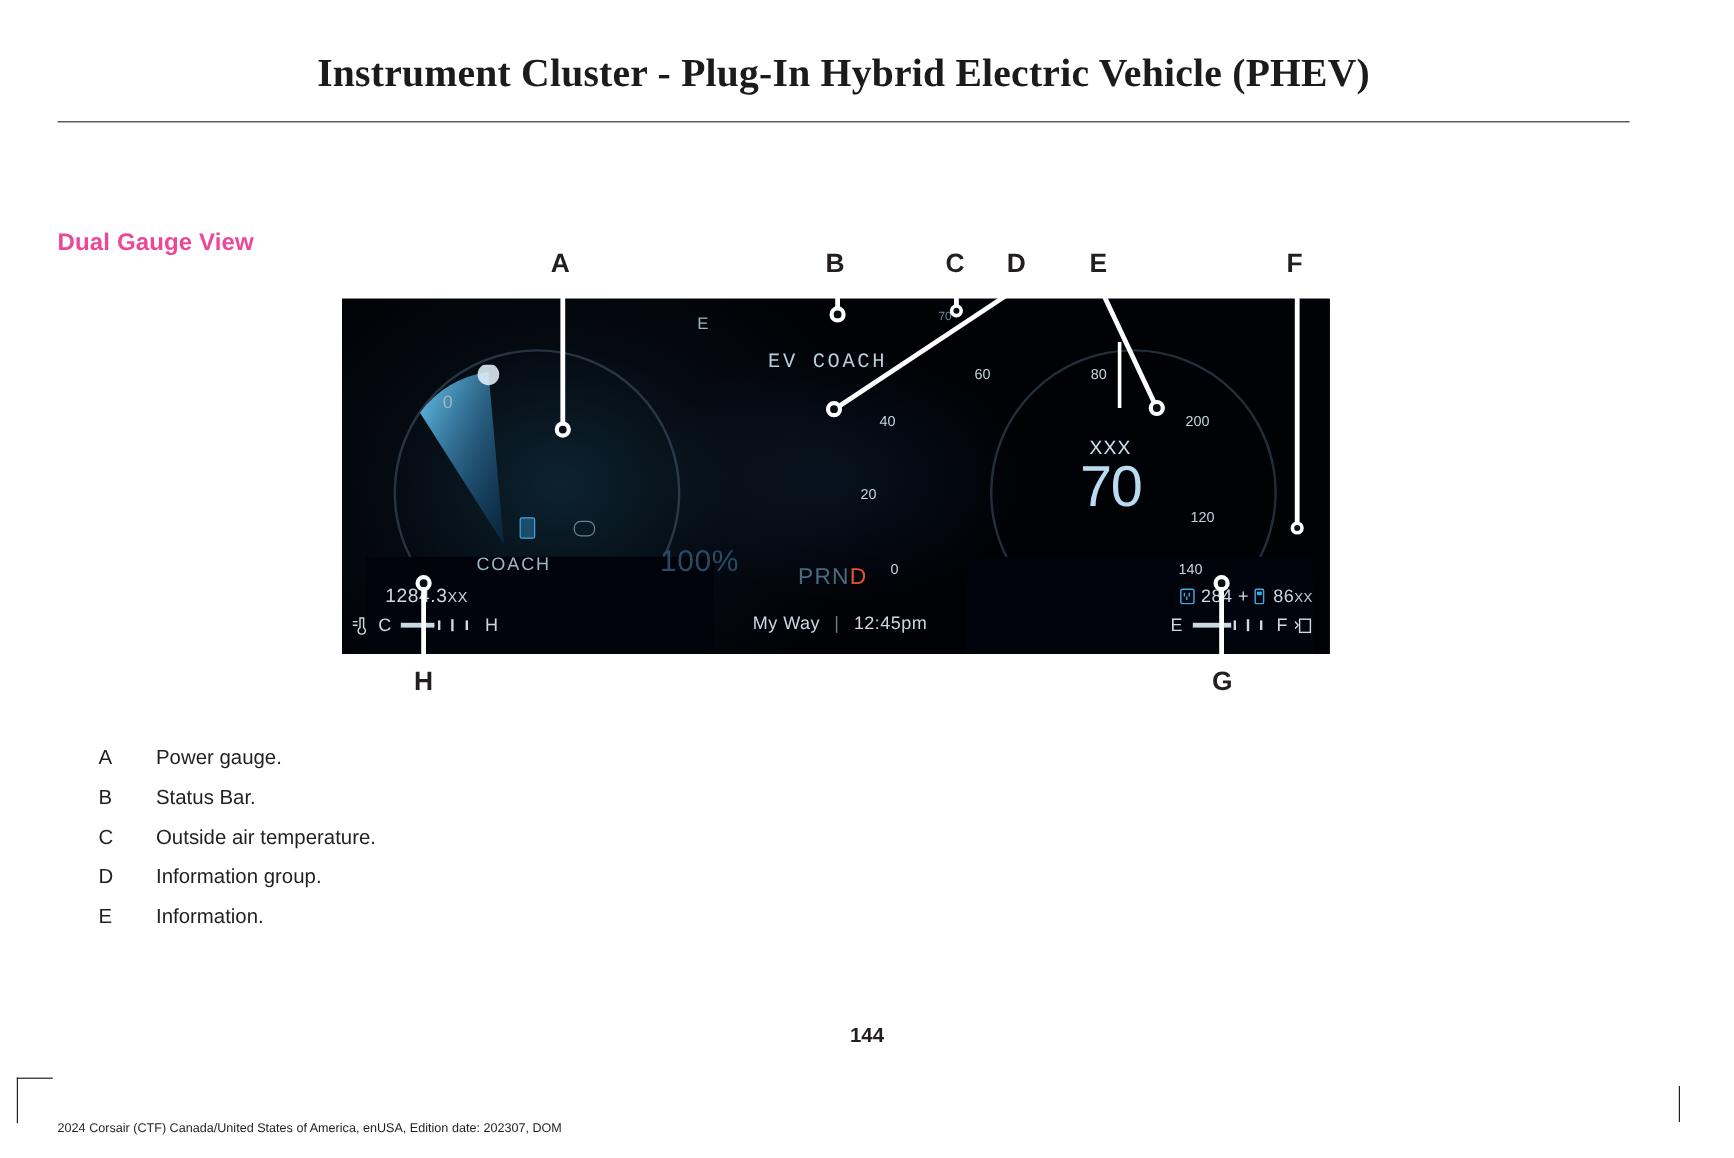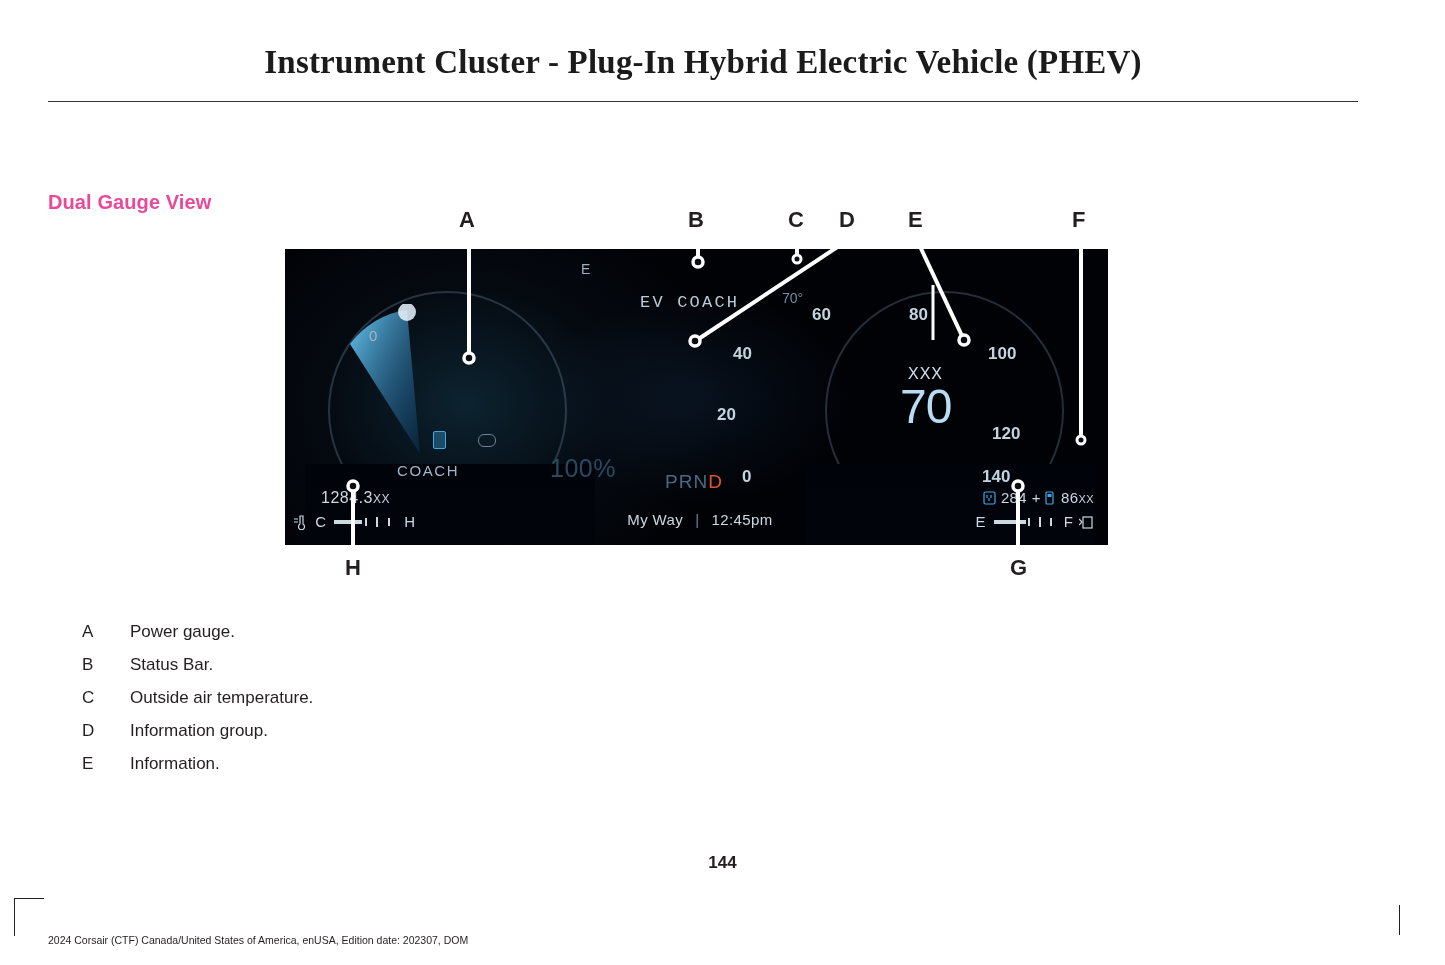--- a/index.html
+++ b/index.html
@@ -112,22 +112,21 @@
 
   .gauge-label {
     position: absolute;
     color: #9fb6c6;
     font-size: 15px;
     letter-spacing: 1px;
   }
   .gauge-num {
     position: absolute;
     color: #c3d4df;
-    font-size: 17px;
-    font-weight: bold;
+    font-size: 12px;
   }
 
   .power-word {
     position: absolute;
     left: 112px;
     top: 213px;
     color: #9fb6c6;
     font-size: 15px;
     letter-spacing: 1.6px;
   }
@@ -152,23 +151,22 @@
     position: absolute;
     left: 296px;
     top: 12px;
     font-size: 14px;
     color: #9db1bf;
   }
   .oat {
     position: absolute;
     left: 497px;
     top: 10px;
-    font-size: 14px;
+    font-size: 10px;
     color: #6f8fa6;
-    margin-top: 31px;
   }
   .speed-xxx {
     position: absolute;
     left: 623px;
     top: 116px;
     font-size: 16px;
     color: #cfe2ee;
     letter-spacing: 1px;
   }
   .speed-value {
@@ -359,21 +357,21 @@
     <div class="ion-icon"></div>
     <div class="recirc-icon"></div>
 
     <div class="status-e">E</div>
     <div class="oat">70°</div>
     <div class="ev-coach">EV COACH</div>
 
     <div class="gauge-num" style="left:527px; top:56px;">60</div>
     <div class="gauge-num" style="left:624px; top:56px;">80</div>
     <div class="gauge-num" style="left:448px; top:95px;">40</div>
-    <div class="gauge-num" style="left:703px; top:95px;">100</div>
+    <div class="gauge-num" style="left:703px; top:95px;">200</div>
     <div class="gauge-num" style="left:432px; top:156px;">20</div>
     <div class="gauge-num" style="left:707px; top:156px;margin-top:19px;">120</div>
     <div class="gauge-num" style="left:457px; top:218px;">0</div>
     <div class="gauge-num" style="left:697px; top:218px;">140</div>
 
     <div class="speed-xxx">XXX</div>
     <div class="speed-value">70</div>
 
     <div class="prnd">
       <span>PRN</span><span class="active">D</span>

